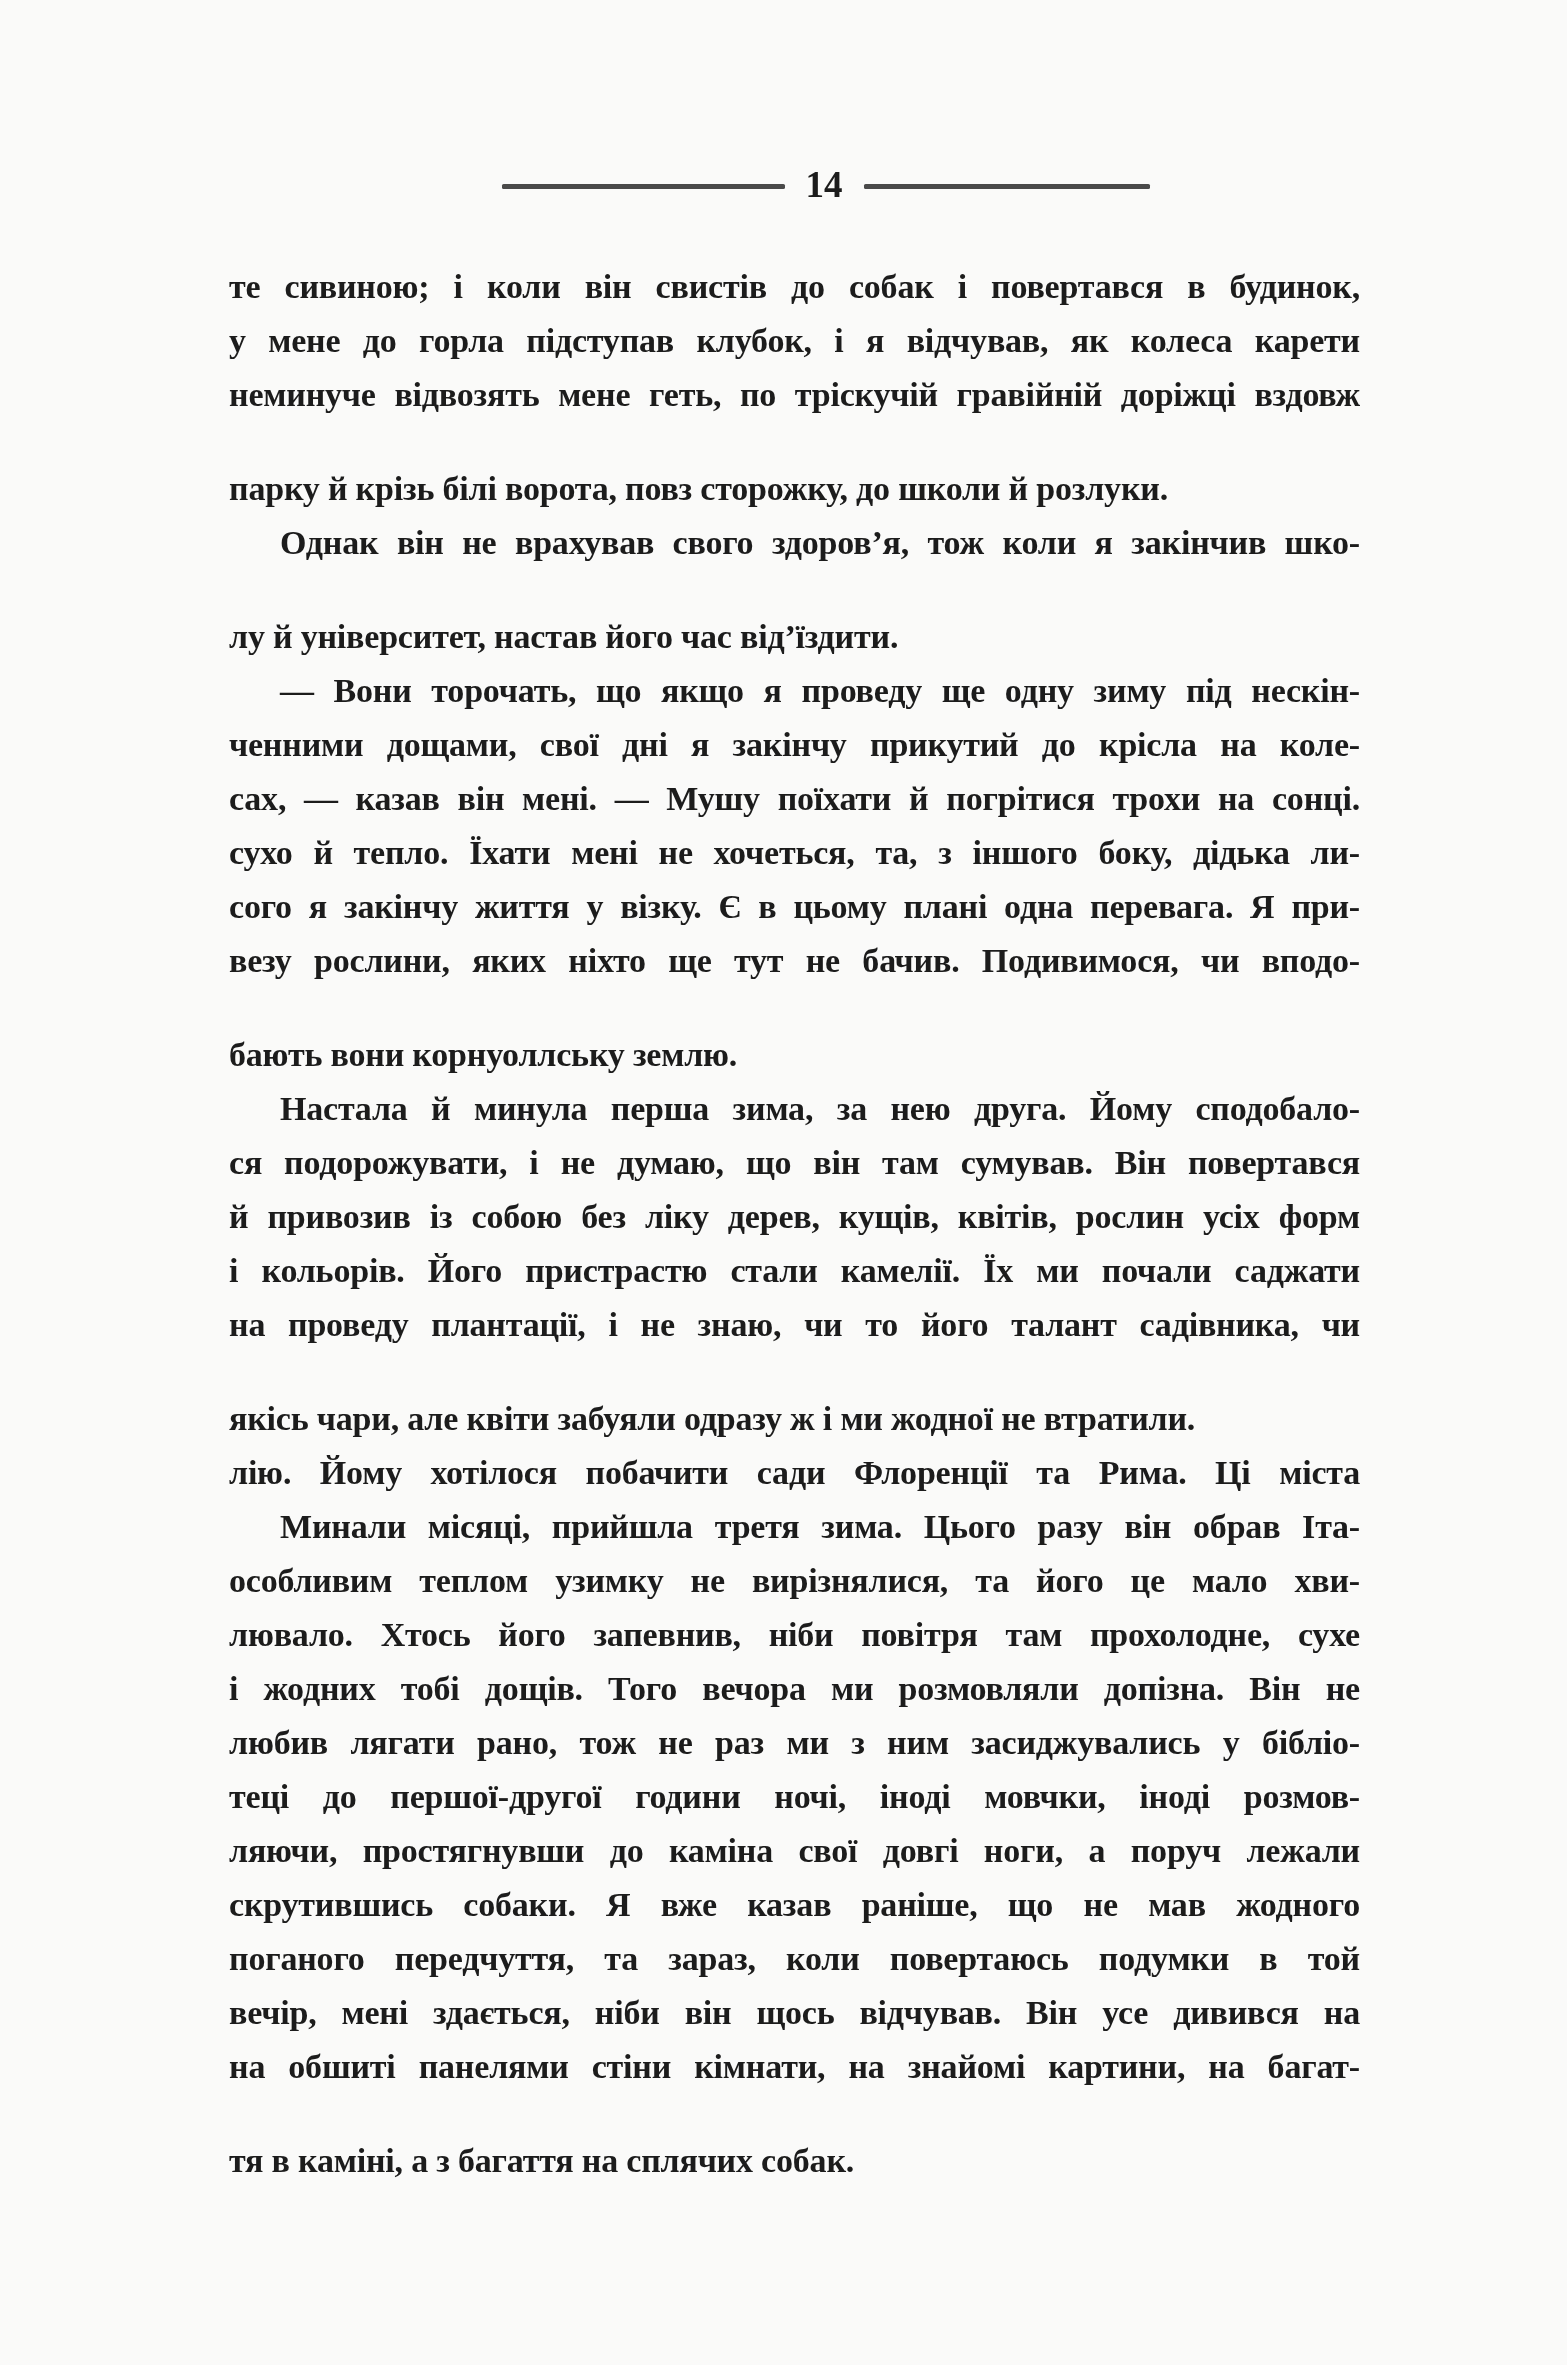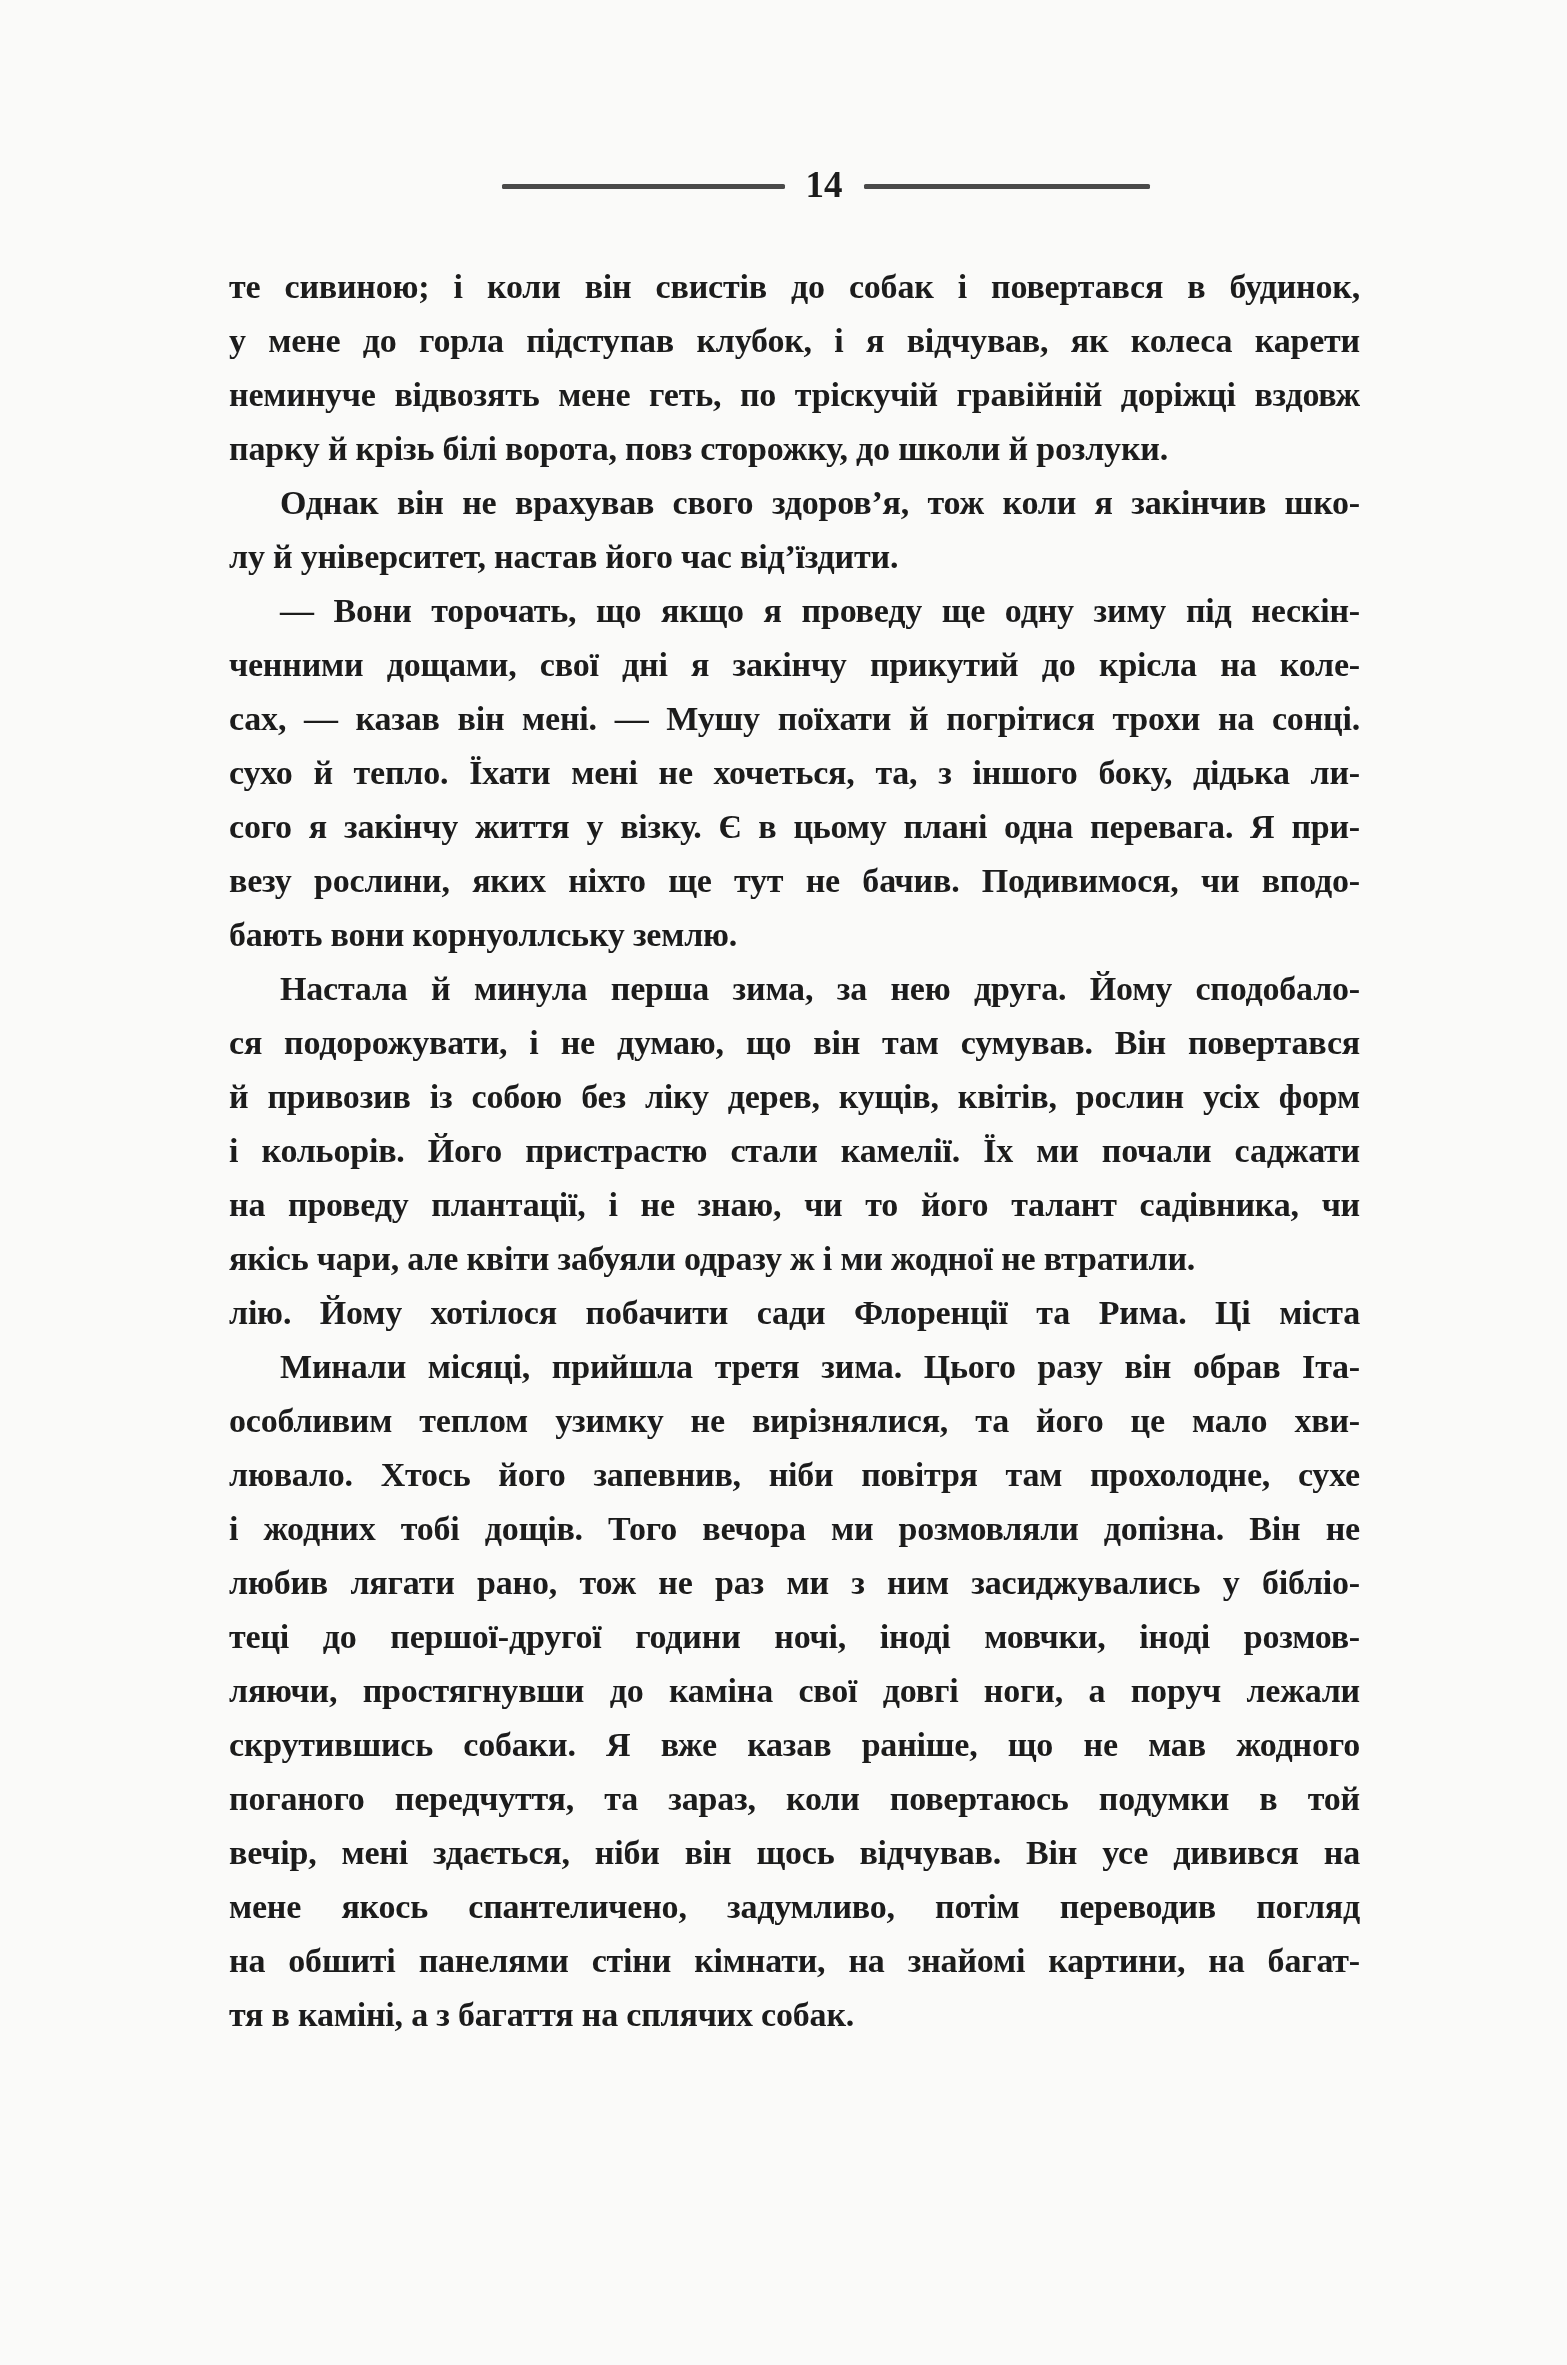--- a/index.html
+++ b/index.html
@@ -53,20 +53,21 @@
   }
   .text-line {
     text-align: justify;
     text-align-last: justify;
     height: 54px;
     overflow: hidden;
     white-space: pre-wrap;
   }
   .text-line.para-end {
     text-align-last: left;
+    margin-top: 40px;
   }
   .text-line.indent {
     text-indent: 51px;
   }
 </style>
 </head>
 <body>
 
 <div class="page">
 
@@ -100,19 +101,18 @@
       <div class="text-line indent">Минали місяці, прийшла третя зима. Цього разу він обрав Іта-</div>
       <div class="text-line">особливим теплом узимку не вирізнялися, та його це мало хви-</div>
       <div class="text-line">лювало. Хтось його запевнив, ніби повітря там прохолодне, сухе</div>
       <div class="text-line">і жодних тобі дощів. Того вечора ми розмовляли допізна. Він не</div>
       <div class="text-line">любив лягати рано, тож не раз ми з ним засиджувались у бібліо-</div>
       <div class="text-line">теці до першої-другої години ночі, іноді мовчки, іноді розмов-</div>
       <div class="text-line">ляючи, простягнувши до каміна свої довгі ноги, а поруч лежали</div>
       <div class="text-line">скрутившись собаки. Я вже казав раніше, що не мав жодного</div>
       <div class="text-line">поганого передчуття, та зараз, коли повертаюсь подумки в той</div>
       <div class="text-line">вечір, мені здається, ніби він щось відчував. Він усе дивився на</div>
-      <div class="text-line">мене якось спантеличено, задумливо, потім переводив погляд</div>
       <div class="text-line">на обшиті панелями стіни кімнати, на знайомі картини, на багат-</div>
       <div class="text-line para-end">тя в каміні, а з багаття на сплячих собак.</div>
     </div>
 
 </div>
 
 
 </body></html>

